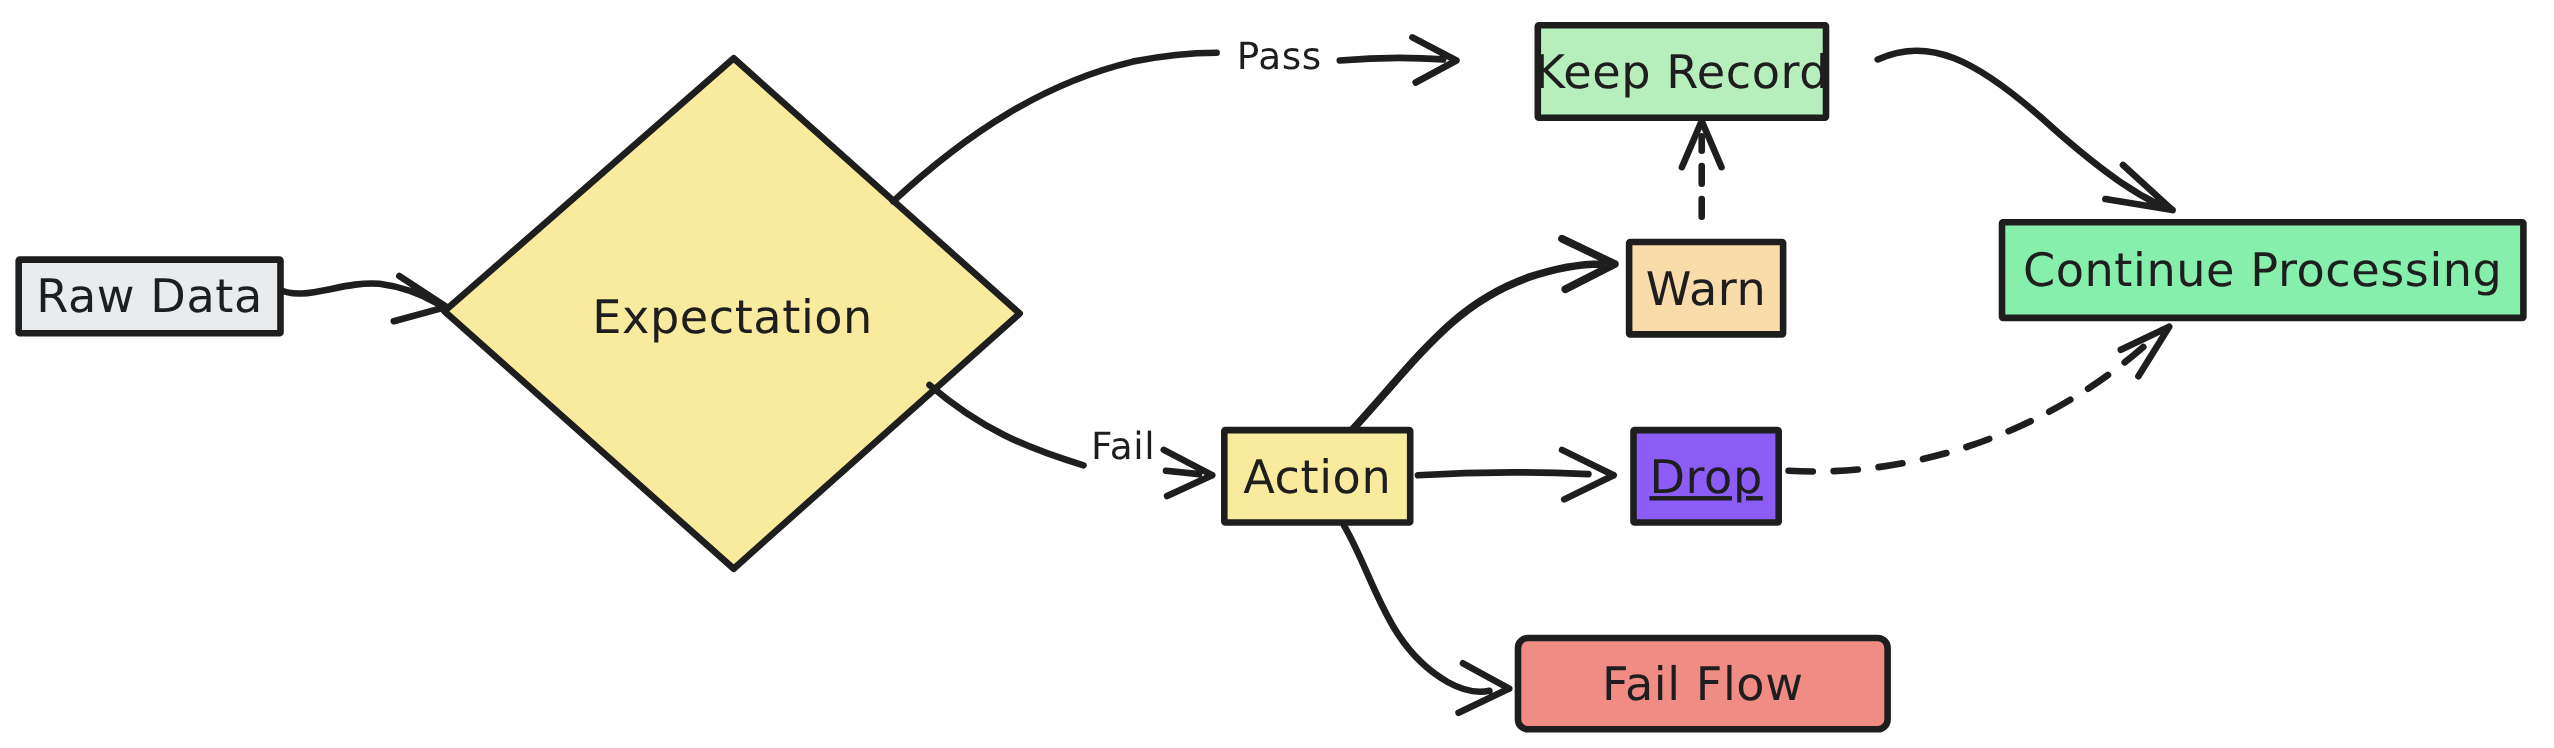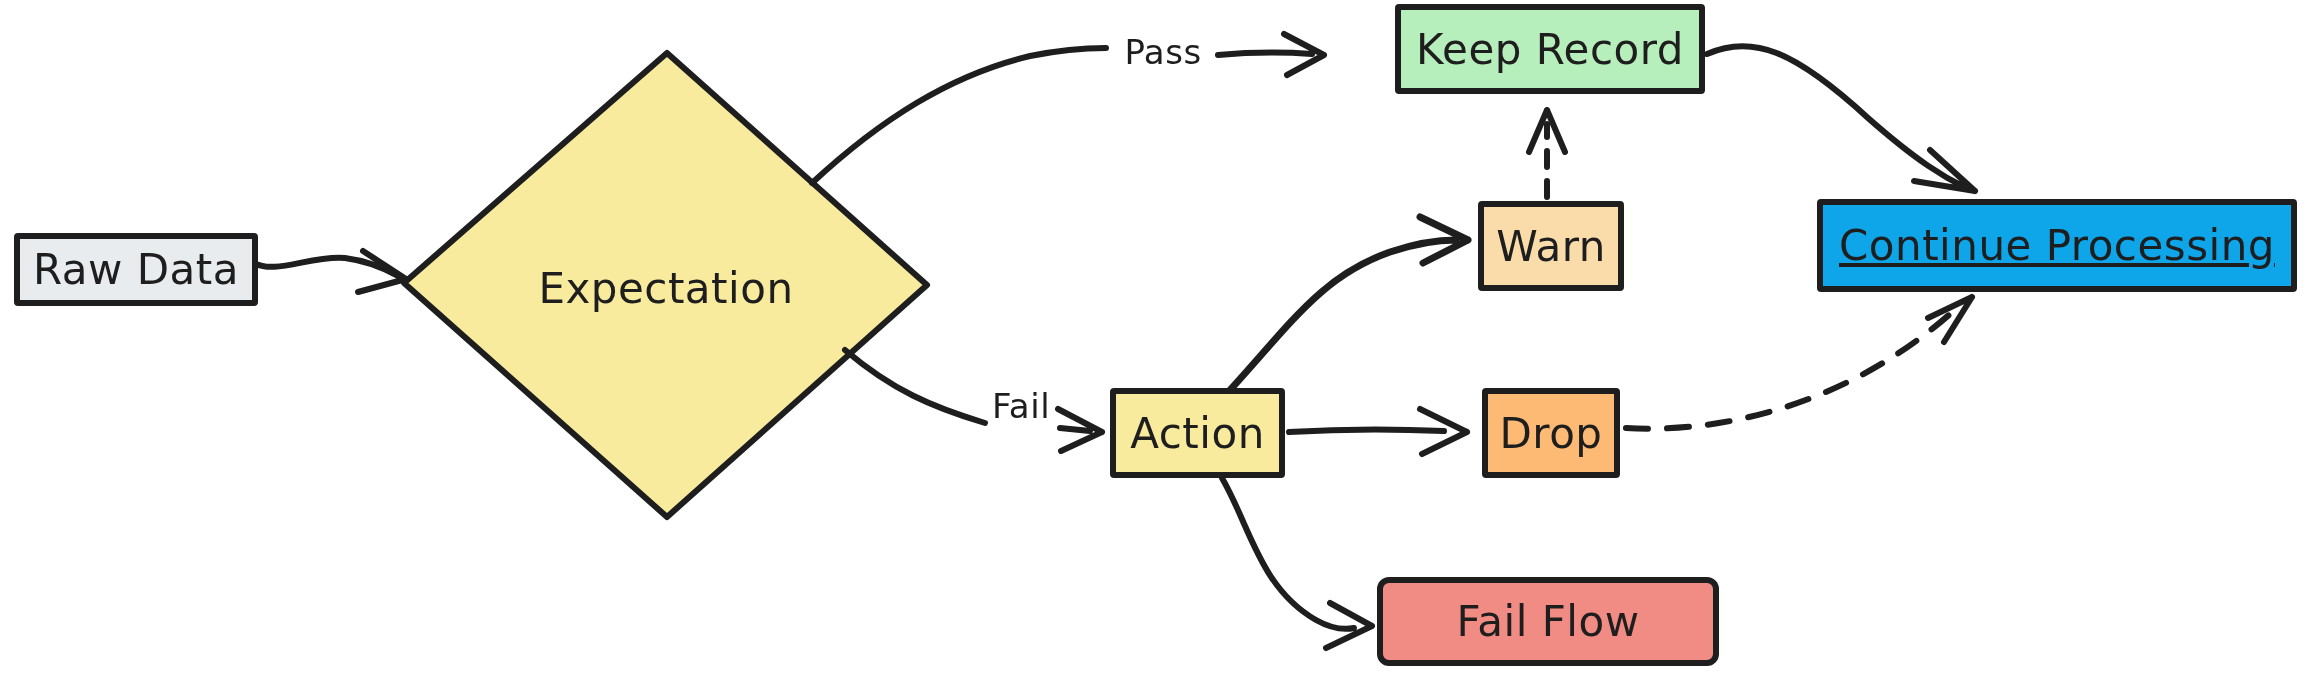--- a/index.html
+++ b/index.html
@@ -44,21 +44,21 @@
     border: 6px solid currentColor;
     border-radius: 4px;
     display: flex;
     align-items: center;
     justify-content: center;
     font-size: 42px;
     letter-spacing: 0.5px;
     white-space: nowrap;
   }
   .node-raw-data       { left: 14px;   top: 233px; width: 244px; height: 73px; }
-  .node-keep-record    { left: 1395px; top: 4px;  width: 310px; height: 90px; text-align: right; }
+  .node-keep-record    { left: 1395px; top: 20px;  width: 268px; height: 90px; text-align: right; }
   .node-warn           { left: 1478px; top: 201px; width: 146px; height: 90px; }
   .node-action         { left: 1110px; top: 388px; width: 175px; height: 90px; text-align: right; }
   .node-drop           { left: 1482px; top: 388px; width: 138px; height: 90px; }
   .node-fail-flow      { left: 1377px; top: 577px; width: 342px; height: 89px; border-radius: 12px; }
   .node-continue       { left: 1817px; top: 199px; width: 480px; height: 93px; }
   .diamond-label {
     position: absolute;
     left: 666px;
     top: 288px;
     transform: translate(-50%, -50%);
@@ -116,37 +116,37 @@
   </svg>
 
   <div class="node node-raw-data" style="background-color: rgb(233, 236, 239);">
     <span>Raw Data</span>
   </div>
 
   <div class="node node-keep-record" style="background-color: rgb(182, 238, 188);">
     <span>Keep Record</span>
   </div>
 
-  <div class="node node-warn" style="background-color: rgb(250, 220, 171);">
+  <div class="node node-warn" style="background-color: rgb(250, 220, 171); margin-top: 16px;">
     <span>Warn</span>
   </div>
 
   <div class="node node-action" style="background-color: rgb(249, 235, 158);">
     <span>Action</span>
   </div>
 
-  <div class="node node-drop" style="background-color: #fdba74;">
+  <div class="node node-drop" style="background-color: #8b5cf6; text-decoration: underline;">
     <span>Drop</span>
   </div>
 
   <div class="node node-fail-flow" style="background-color: rgb(241, 140, 132);">
     <span>Fail Flow</span>
   </div>
 
-  <div class="node node-continue" style="background-color: #0ea5e9; text-decoration: underline;">
+  <div class="node node-continue" style="background-color: #86efac;">
     <span>Continue Processing</span>
   </div>
 
   <div class="diamond-label">Expectation</div>
 
   <div class="edge-label edge-label-pass">Pass</div>
   <div class="edge-label edge-label-fail">Fail</div>
 
 </div>
 

